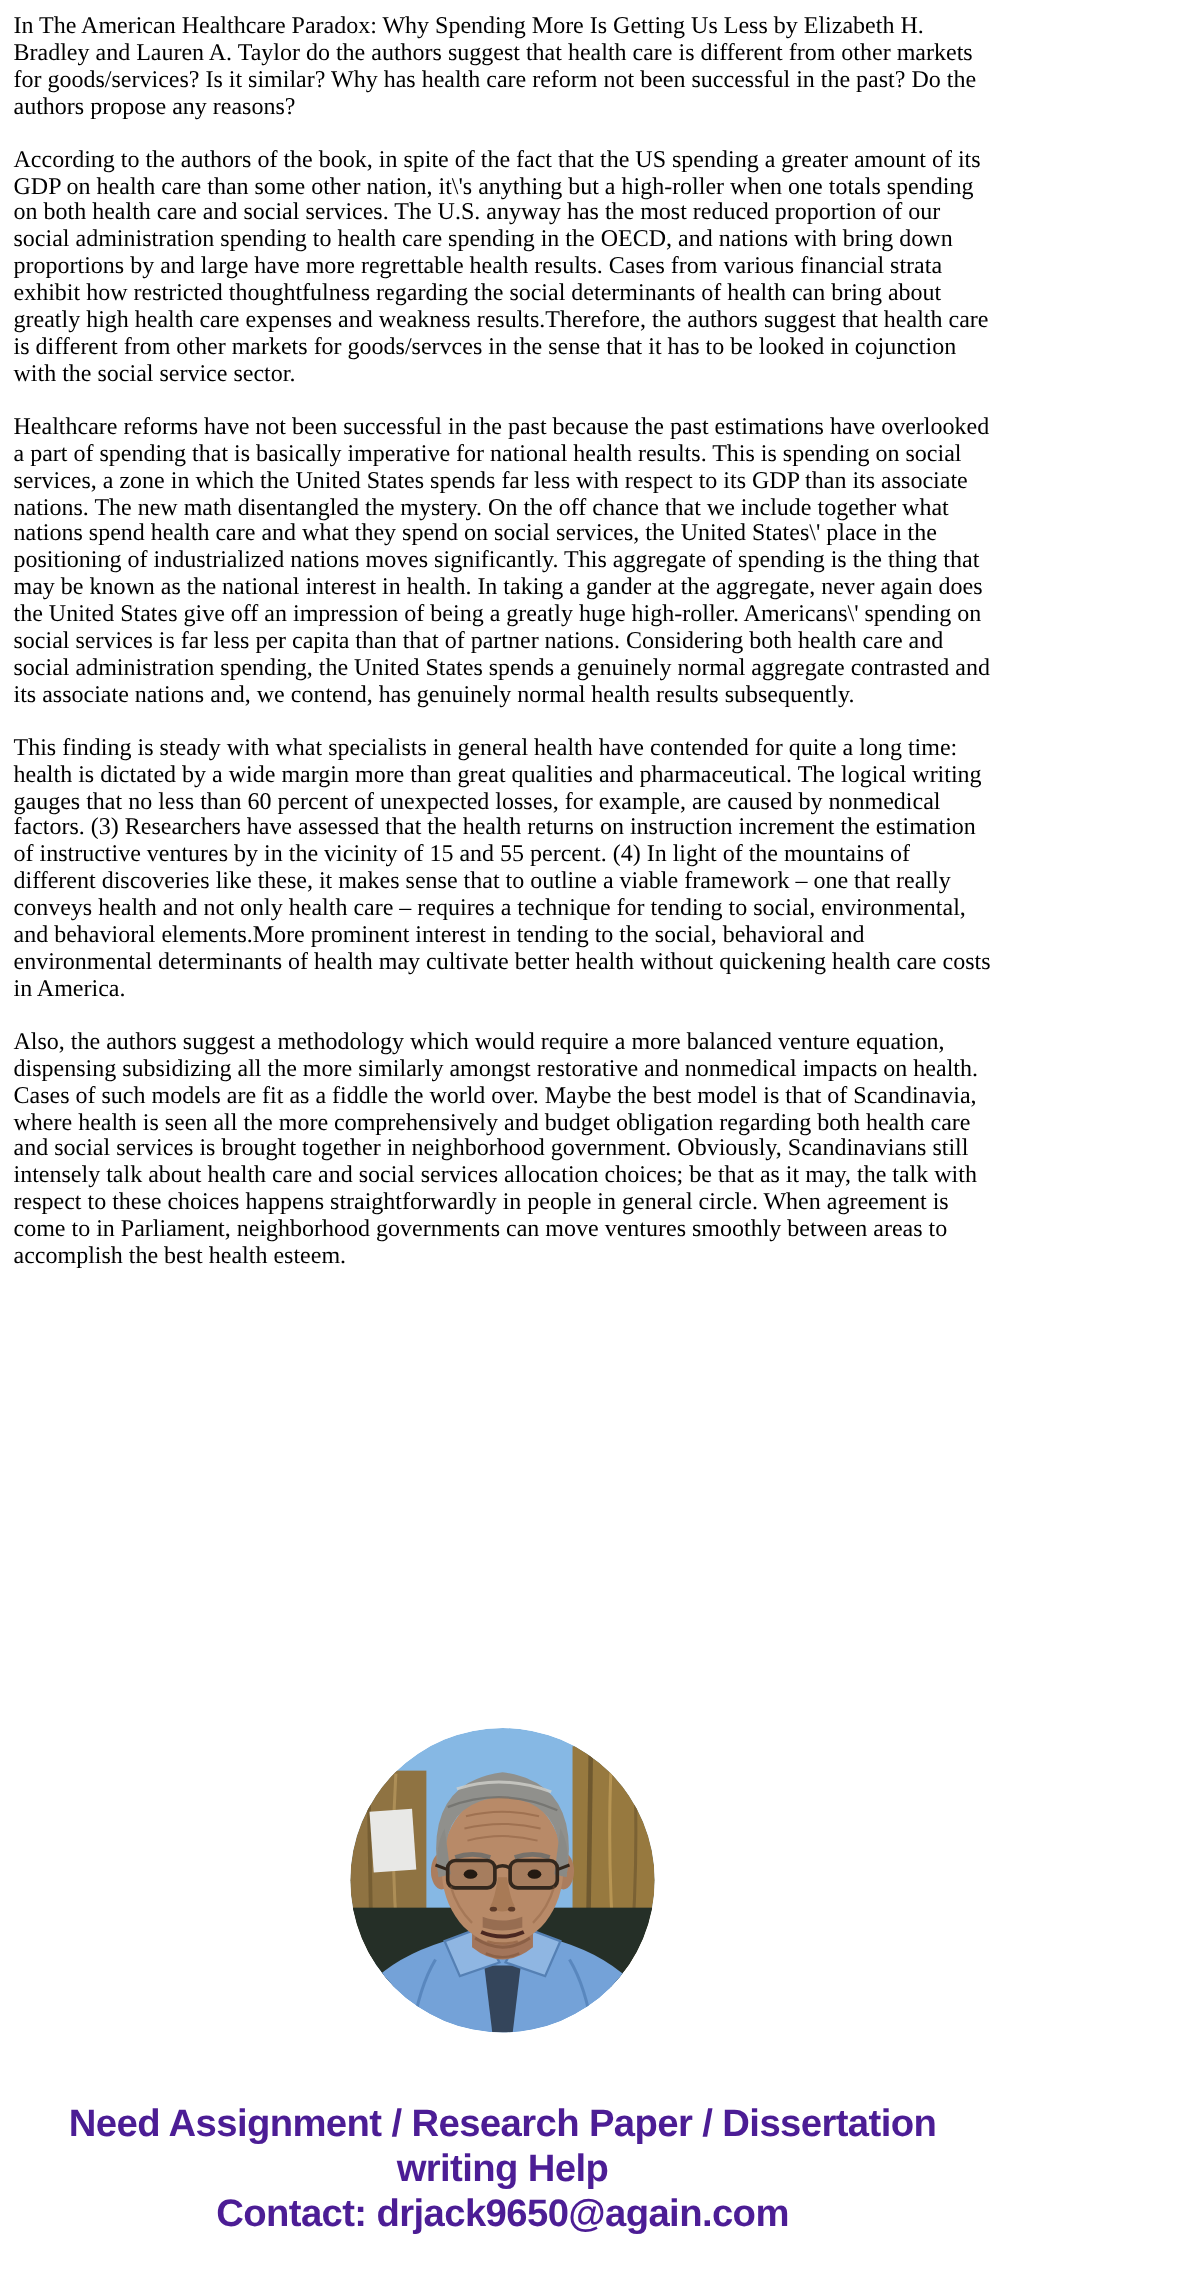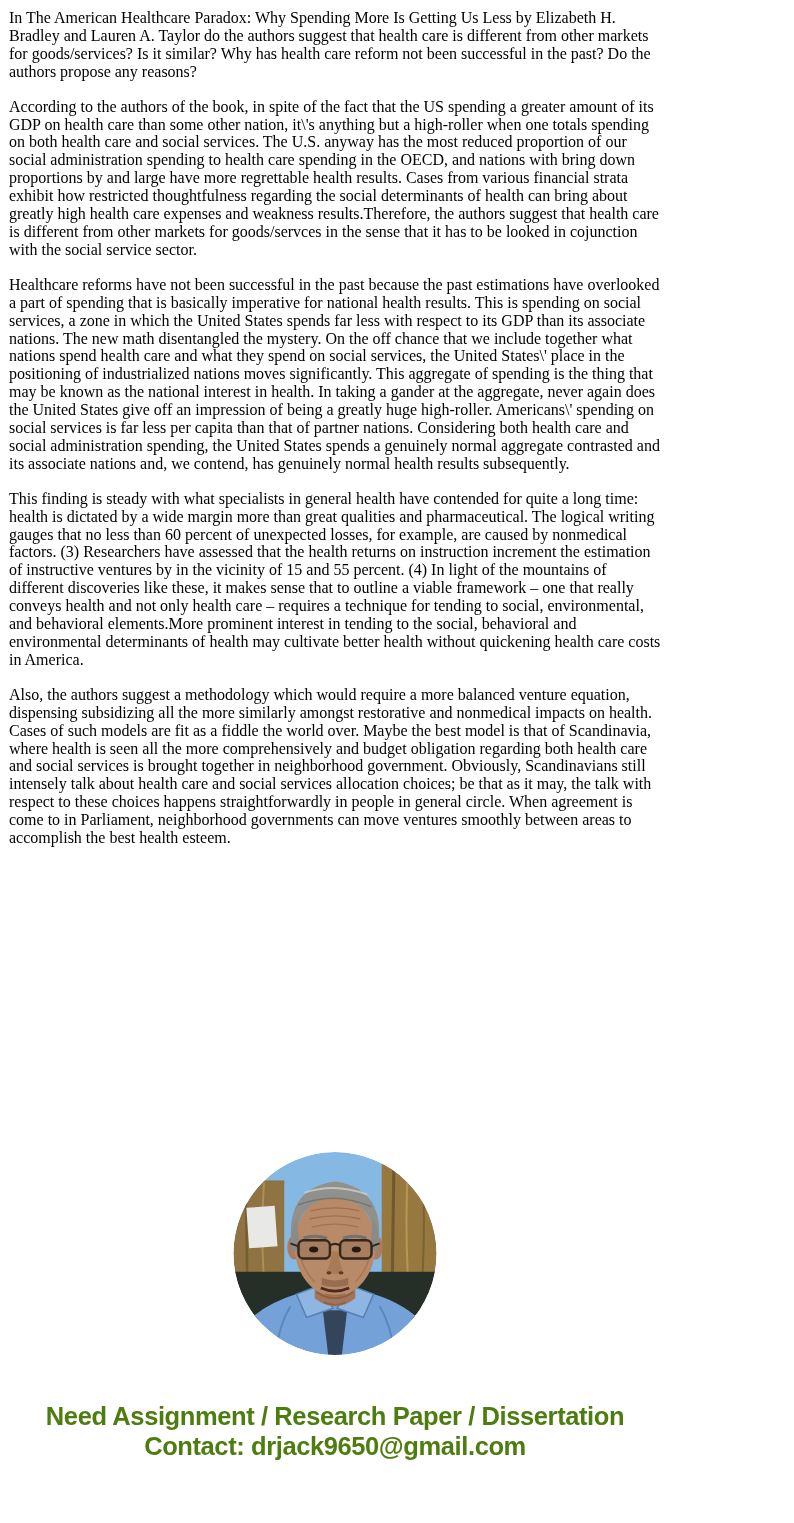--- a/index.html
+++ b/index.html
@@ -44,21 +44,21 @@
     position: absolute;
     top: 1401px;
     left: 0;
     right: 0;
     text-align: center;
     font-family: "Liberation Sans", sans-serif;
     font-weight: 700;
     font-size: 25.5px;
     line-height: 30px;
     letter-spacing: -0.4px;
-    color: #4d7c0f;
+    color: #4c1d95;
   }
 </style>
 </head>
 <body>
 
 <div class="page">
 
   <div class="content">
     <p class="body-text">In The American Healthcare Paradox: Why Spending More Is Getting Us Less by Elizabeth H. Bradley and Lauren A. Taylor do the authors suggest that health care is different from other markets for goods/services? Is it similar? Why has health care reform not been successful in the past? Do the authors propose any reasons?</p>
     <p class="body-text">According to the authors of the book, in spite of the fact that the US spending a greater amount of its GDP on health care than some other nation, it\'s anything but a high-roller when one totals spending on both health care and social services. The U.S. anyway has the most reduced proportion of our social administration spending to health care spending in the OECD, and nations with bring down proportions by and large have more regrettable health results. Cases from various financial strata exhibit how restricted thoughtfulness regarding the social determinants of health can bring about greatly high health care expenses and weakness results.Therefore, the authors suggest that health care is different from other markets for goods/servces in the sense that it has to be looked in cojunction with the social service sector.</p>
@@ -144,16 +144,17 @@
         <path d="M89 148 Q100 153 111 148" stroke="#7c5238" stroke-width="1.6" fill="none" opacity="0.55"></path>
 
         <path d="M66 104 Q70 118 80 128" stroke="#8a5c3e" stroke-width="1.5" fill="none" opacity="0.4"></path>
         <path d="M134 104 Q130 118 120 128" stroke="#8a5c3e" stroke-width="1.5" fill="none" opacity="0.4"></path>
       </g>
     </svg>
   </div>
 
   <div class="footer">
     <div>Need Assignment / Research Paper / Dissertation</div>
-    <div>Contact: drjack9650@gmail.com</div>
+    <div>writing Help</div>
+    <div>Contact: drjack9650@again.com</div>
   </div>
 
 </div>
 
 </body></html>

